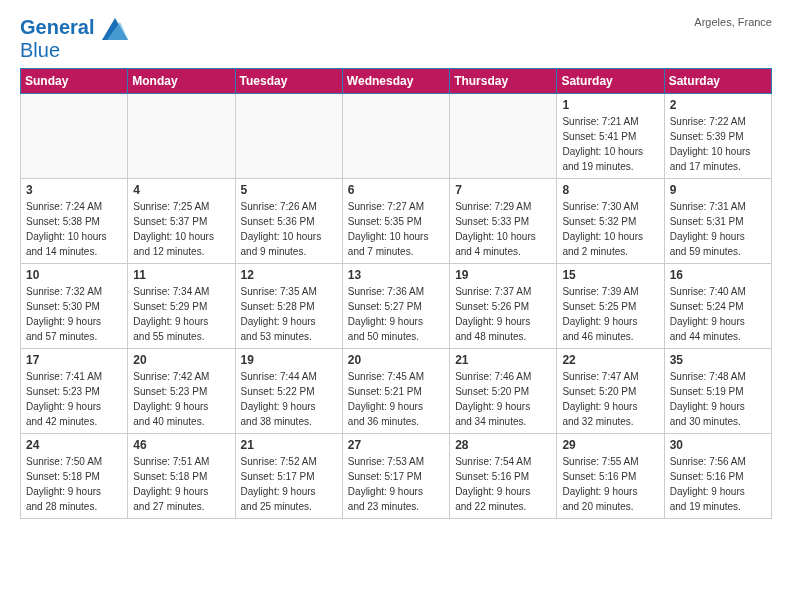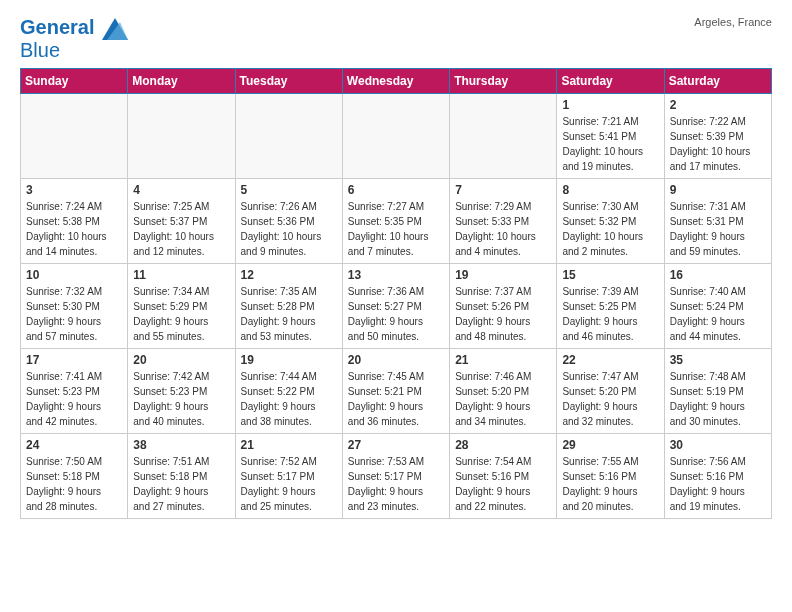--- a/index.html
+++ b/index.html
@@ -214,21 +214,21 @@
             <div class="day-num">35</div>
             <div class="day-info">Sunrise: 7:48 AM<br>Sunset: 5:19 PM<br>Daylight: 9 hours<br>and 30 minutes.</div>
           </td>
         </tr>
         <tr>
           <td>
             <div class="day-num">24</div>
             <div class="day-info">Sunrise: 7:50 AM<br>Sunset: 5:18 PM<br>Daylight: 9 hours<br>and 28 minutes.</div>
           </td>
           <td>
-            <div class="day-num">38</div>
+            <div class="day-num">46</div>
             <div class="day-info">Sunrise: 7:51 AM<br>Sunset: 5:18 PM<br>Daylight: 9 hours<br>and 27 minutes.</div>
           </td>
           <td>
             <div class="day-num">21</div>
             <div class="day-info">Sunrise: 7:52 AM<br>Sunset: 5:17 PM<br>Daylight: 9 hours<br>and 25 minutes.</div>
           </td>
           <td>
             <div class="day-num">27</div>
             <div class="day-info">Sunrise: 7:53 AM<br>Sunset: 5:17 PM<br>Daylight: 9 hours<br>and 23 minutes.</div>
           </td>

